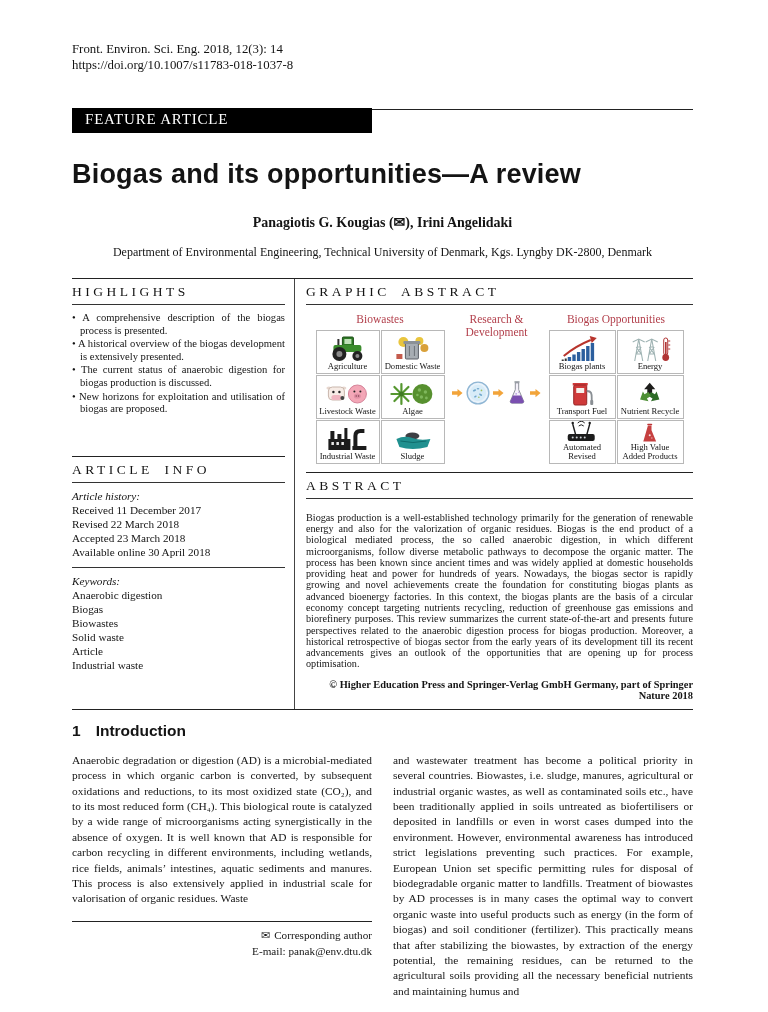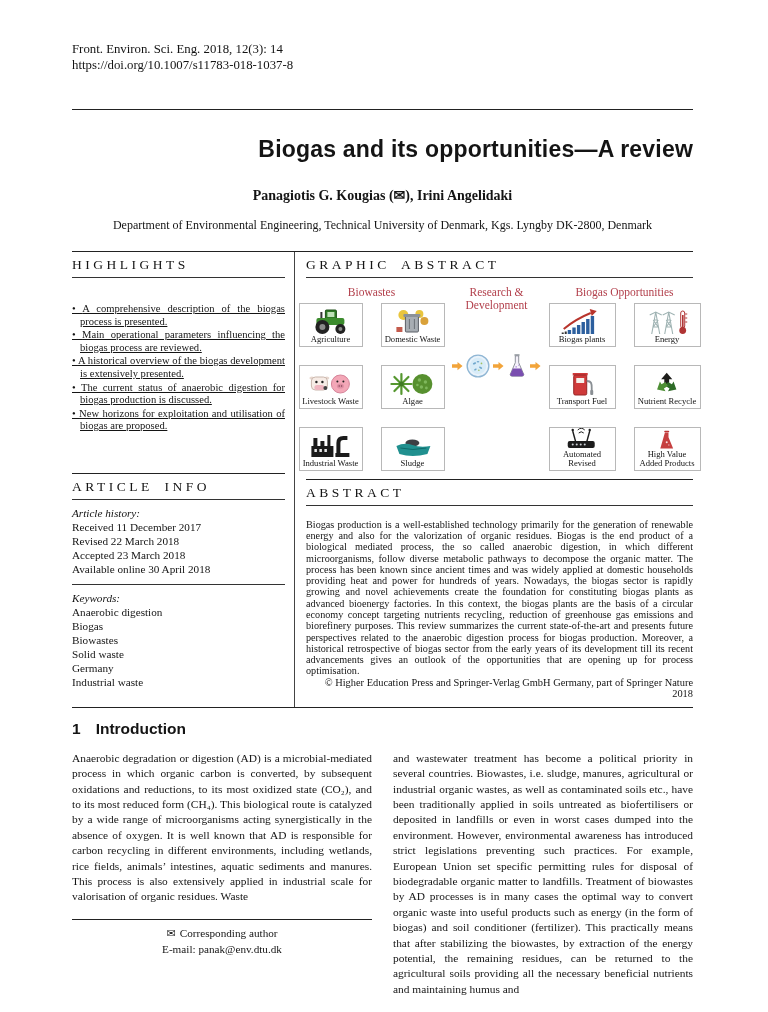--- a/index.html
+++ b/index.html
@@ -7,92 +7,92 @@
         color:#141414;font-family:"Liberation Serif",serif;}
   .inner{padding:42px 71px 0 72px;}
 
   .jr{font-size:12.8px;line-height:1.25;}
 
   .banner-row{margin-top:34px;display:flex;align-items:flex-start;}
   .feature-banner{background:#000;color:#fff;font-size:15px;letter-spacing:.8px;
                   padding:3px 0 5px 13px;width:300px;box-sizing:border-box;}
   .banner-rule{flex:1;border-top:1.5px solid #222;margin-top:1px;}
 
-  .title{margin-top:26px;text-align:right;font-family:"Liberation Sans",sans-serif;
-         font-weight:bold;font-size:23px;letter-spacing:.2px;}
+  .title{margin-top:26px;text-align:left;font-family:"Liberation Sans",sans-serif;
+         font-weight:bold;font-size:27px;letter-spacing:.2px;}
   .authors{margin-top:24px;text-align:center;font-weight:bold;font-size:14px;}
   .affil{margin-top:14px;text-align:center;font-size:12px;}
 
   .cols{margin-top:18px;display:flex;border-top:1.4px solid #222;border-bottom:1.4px solid #222;}
   .lcol{width:223px;flex-shrink:0;border-right:1px solid #444;padding:0 9px 8px 0;box-sizing:border-box;}
   .rcol{flex:1;min-width:0;padding-left:11px;padding-bottom:8px;}
 
   .schead{font-size:13.5px;letter-spacing:3.5px;word-spacing:5px;padding:5px 0 4px;
           border-bottom:1px solid #333;}
 
-  .hl-list{margin:25px 0 0;padding:0;list-style:none;font-size:10.6px;line-height:12.6px;text-align:justify;text-decoration:underline;}
+  .hl-list{margin:7px 0 0;padding:0;list-style:none;font-size:10.6px;line-height:12.6px;text-align:justify;}
   .hl-list li{padding-left:8px;text-indent:-8px;margin-bottom:1px;}
   .hl-list li::before{content:"• ";}
 
   .ainfo{margin-top:40px;border-top:1.4px solid #222;}
   .ainfo-block{font-size:11.2px;line-height:14px;margin-top:6px;}
   .ilabel{font-style:italic;}
   .ainfo-rule{border-top:1px solid #333;margin:8px 0 6px;}
 
   .ga{margin-top:8px;display:flex;justify-content:center;gap:8px;}
   .ga-label{font-size:11.5px;line-height:1.1;color:#b23f4b;text-align:center;margin-bottom:4px;}
-  .ga-grid{display:grid;grid-template-columns:repeat(2,64px);grid-auto-rows:44px;gap:18px;}
+  .ga-grid{display:grid;grid-template-columns:repeat(2,64px);grid-auto-rows:44px;gap:1px;}
   .ga-grid.opp{grid-template-columns:repeat(2,67px);}
   .cell{border:1px solid #b8b8b8;background:#fff;display:flex;flex-direction:column;
         align-items:center;justify-content:flex-end;padding:2px 1px 1px;box-sizing:border-box;overflow:hidden;}
   .cell svg{flex:0 0 auto;width:88%;height:26px;}
   .cell.tall svg{height:20px;}
   .cap{font-size:8.6px;line-height:9.4px;text-align:center;}
   .ga-mid{width:88px;display:flex;flex-direction:column;align-items:center;flex-shrink:0;font-family:Liberation Serif, serif;}
   .rd-label{width:82px;}
   .flow{display:flex;align-items:center;gap:2px;margin-top:38px;}
 
   .abs{margin-top:8px;border-top:1.4px solid #222;}
   .abs-text{font-size:10.2px;line-height:11.3px;text-align:justify;margin-top:13px;}
-  .copyright{font-size:10.4px;text-align:right;}
+  .copyright{font-size:10.4px;text-align:right;margin-top:9px;font-weight:bold;}
 
   .intro-head{margin-top:12px;font-family:"Liberation Sans",sans-serif;font-weight:bold;font-size:15.5px;}
   .intro-head .num{margin-right:15px;}
   .body-cols{display:flex;gap:21px;margin-top:13px;}
   .bcol{flex:1;font-size:11.4px;line-height:15.4px;text-align:justify;}
   .footnote{margin-top:14px;border-top:1.2px solid #222;padding-top:5px;
-            font-size:11.2px;line-height:16px;text-align:center;}
+            font-size:11.2px;line-height:16px;text-align:right;}
   .env{font-size:11px;margin-right:4px;}
 </style>
 </head>
 <body>
 
 <div class="page">
   <div class="inner">
 
     <div class="jr">
       <div>Front. Environ. Sci. Eng. 2018, 12(3): 14</div>
       <div>https://doi.org/10.1007/s11783-018-1037-8</div>
     </div>
 
     <div class="banner-row">
+      <div class="feature-banner">FEATURE ARTICLE</div>
       <div class="banner-rule"></div>
     </div>
 
     <div class="title">Biogas and its opportunities—A review</div>
     <div class="authors">Panagiotis G. Kougias (✉), Irini Angelidaki</div>
     <div class="affil">Department of Environmental Engineering, Technical University of Denmark, Kgs. Lyngby DK-2800, Denmark</div>
 
     <div class="cols">
 
       <div class="lcol">
         <div class="schead">HIGHLIGHTS</div>
         <ul class="hl-list">
           <li>A comprehensive description of the biogas process is presented.</li>
-          <li>Main operational parameters influencing the biogas process are reviewed.</li>
           <li>A historical overview of the biogas development is extensively presented.</li>
           <li>The current status of anaerobic digestion for biogas production is discussed.</li>
           <li>New horizons for exploitation and utilisation of biogas are proposed.</li>
         </ul>
 
         <div class="ainfo">
           <div class="schead">ARTICLE INFO</div>
           <div class="ainfo-block">
             <div class="ilabel">Article history:</div>
             <div>Received 11 December 2017</div>
@@ -100,21 +100,21 @@
             <div>Accepted 23 March 2018</div>
             <div>Available online 30 April 2018</div>
           </div>
           <div class="ainfo-rule"></div>
           <div class="ainfo-block">
             <div class="ilabel">Keywords:</div>
             <div>Anaerobic digestion</div>
             <div>Biogas</div>
             <div>Biowastes</div>
             <div>Solid waste</div>
-            <div>Germany</div>
+            <div>Article</div>
             <div>Industrial waste</div>
           </div>
         </div>
       </div>
 
       <div class="rcol">
         <div class="schead">GRAPHIC ABSTRACT</div>
 
         <div class="ga">
 

